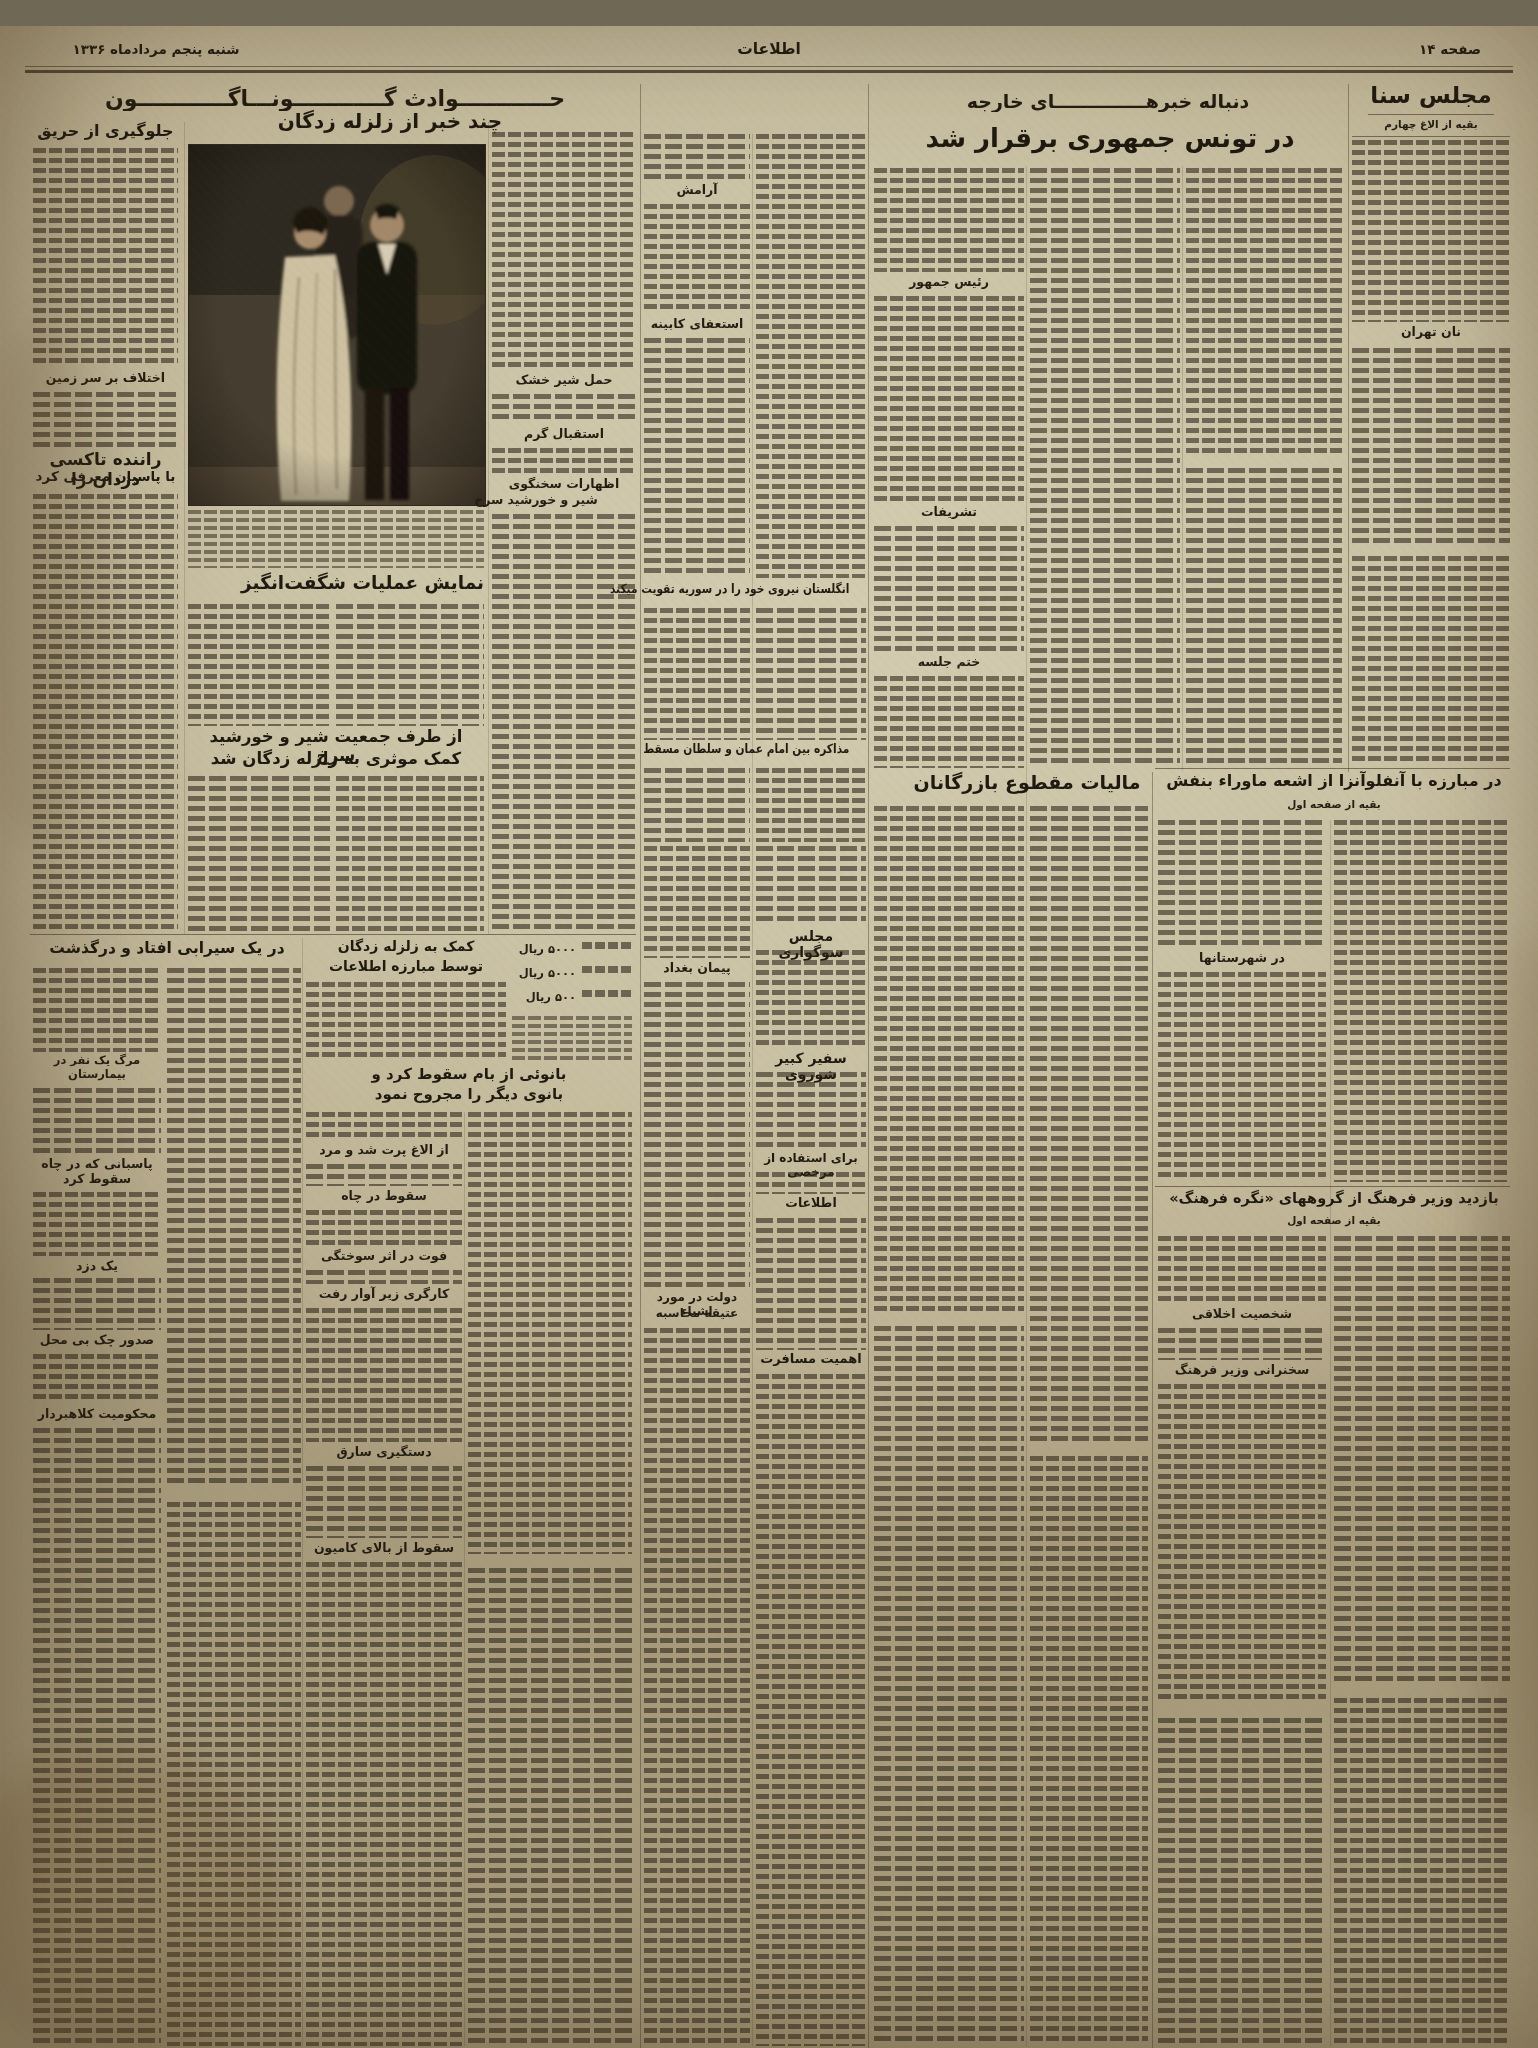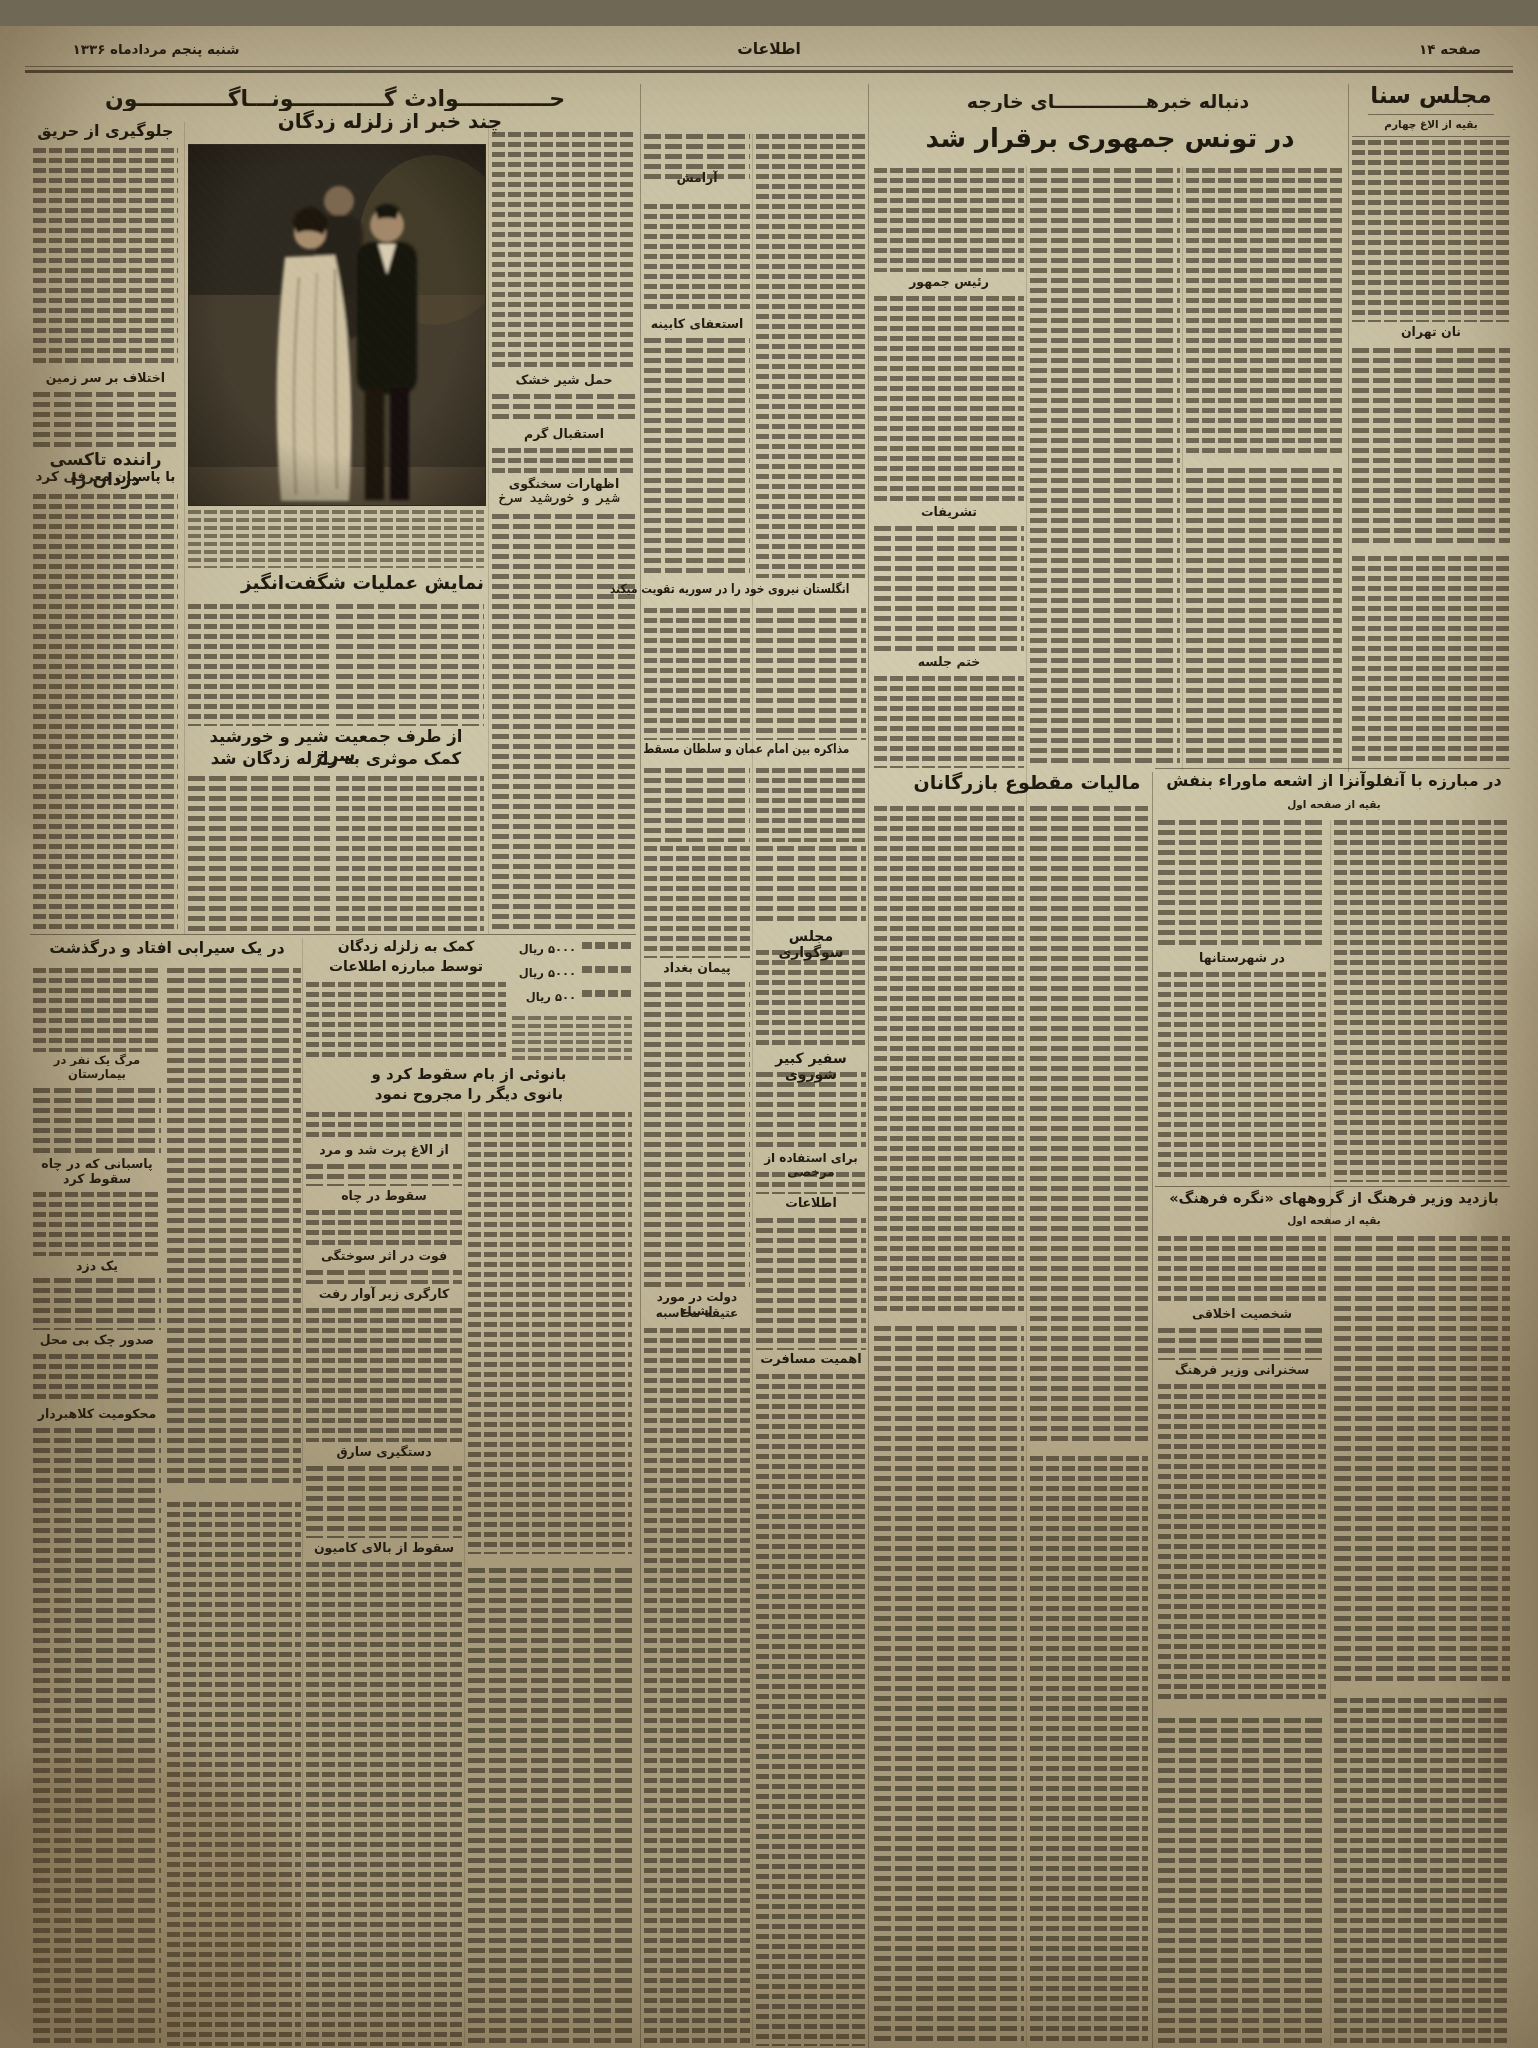--- a/index.html
+++ b/index.html
@@ -83,21 +83,21 @@
   <div class="gk" style="left:874px;top:650px;width:150px;height:92px;"></div>
 
   <div class="hd" style="left:874px;top:746px;width:306px;font-size:19px;">مالیات مقطوع بازرگانان</div>
   <div class="gk" style="left:874px;top:780px;width:150px;height:506px;"></div>
   <div class="gk g2" style="left:874px;top:1300px;width:150px;height:720px;"></div>
   <div class="gk g2" style="left:1030px;top:780px;width:118px;height:636px;"></div>
   <div class="gk" style="left:1030px;top:1430px;width:118px;height:590px;"></div>
 
   <div class="gk" style="left:756px;top:108px;width:110px;height:444px;"></div>
   <div class="gk g2" style="left:644px;top:108px;width:106px;height:46px;"></div>
-  <div class="sb" style="left:644px;top:144px;width:106px;">آرامش</div>
+  <div class="sb" style="left:644px;top:156px;width:106px;">آرامش</div>
   <div class="gk" style="left:644px;top:178px;width:106px;height:110px;"></div>
   <div class="sb" style="left:644px;top:290px;width:106px;">استعفای کابینه</div>
   <div class="gk g2" style="left:644px;top:312px;width:106px;height:240px;"></div>
   <div class="hd sx" style="left:644px;top:556px;width:222px;font-size:12.5px;">انگلستان نیروی خود را در سوریه تقویت میکند</div>
   <div class="gk" style="left:644px;top:582px;width:106px;height:132px;"></div>
   <div class="gk g2" style="left:756px;top:582px;width:110px;height:132px;"></div>
   <div class="hd sx" style="left:644px;top:716px;width:222px;font-size:12.5px;">مذاکره بین امام عمان و سلطان مسقط</div>
   <div class="gk g2" style="left:644px;top:742px;width:106px;height:74px;"></div>
   <div class="gk" style="left:756px;top:742px;width:110px;height:74px;"></div>
   <div class="gk" style="left:644px;top:820px;width:106px;height:112px;"></div>
@@ -160,21 +160,21 @@
     </svg>
   </figure>
   <div class="gk sm" style="left:188px;top:484px;width:296px;height:58px;"></div>
 
   <div class="gk" style="left:492px;top:106px;width:144px;height:238px;"></div>
   <div class="sb" style="left:492px;top:346px;width:144px;">حمل شیر خشک</div>
   <div class="gk g2" style="left:492px;top:368px;width:144px;height:30px;"></div>
   <div class="sb" style="left:492px;top:400px;width:144px;">استقبال گرم</div>
   <div class="gk" style="left:492px;top:422px;width:144px;height:26px;"></div>
   <div class="sb" style="left:492px;top:450px;width:144px;">اظهارات سخنگوی</div>
-  <div class="sb" style="left:487px;top:466px;width:144px;font-family:Liberation Mono, monospace;">شیر و خورشید سرخ</div>
+  <div class="sb" style="left:464px;top:466px;width:144px;">شیر و خورشید سرخ</div>
   <div class="gk g2" style="left:492px;top:488px;width:144px;height:418px;"></div>
 
   <div class="hd" style="left:188px;top:546px;width:296px;font-size:18.5px;text-align:right;">نمایش عملیات شگفت‌انگیز</div>
   <div class="gk" style="left:188px;top:578px;width:142px;height:122px;"></div>
   <div class="gk g2" style="left:336px;top:578px;width:148px;height:122px;"></div>
   <div class="hd" style="left:188px;top:702px;width:296px;font-size:16.5px;">از طرف جمعیت شیر و خورشید سرخ</div>
   <div class="hd" style="left:188px;top:724px;width:296px;font-size:16.5px;">کمک موثری به زلزله زدگان شد</div>
   <div class="gk g2" style="left:188px;top:750px;width:142px;height:156px;"></div>
   <div class="gk" style="left:336px;top:750px;width:148px;height:156px;"></div>
 

